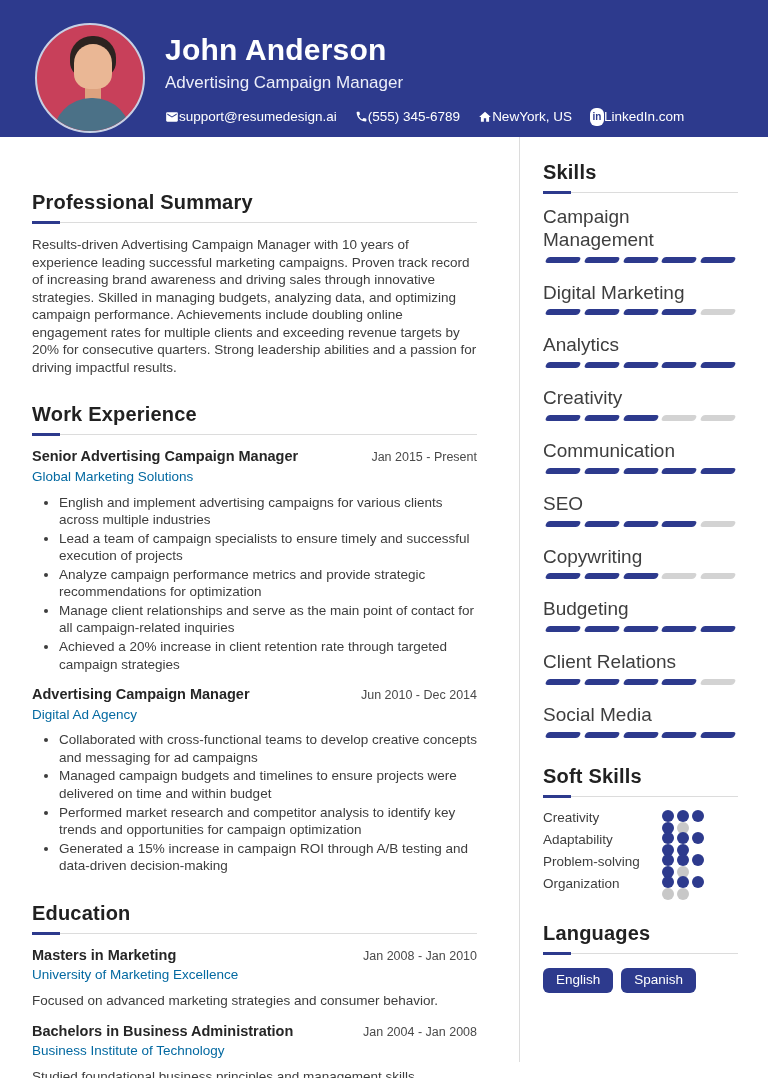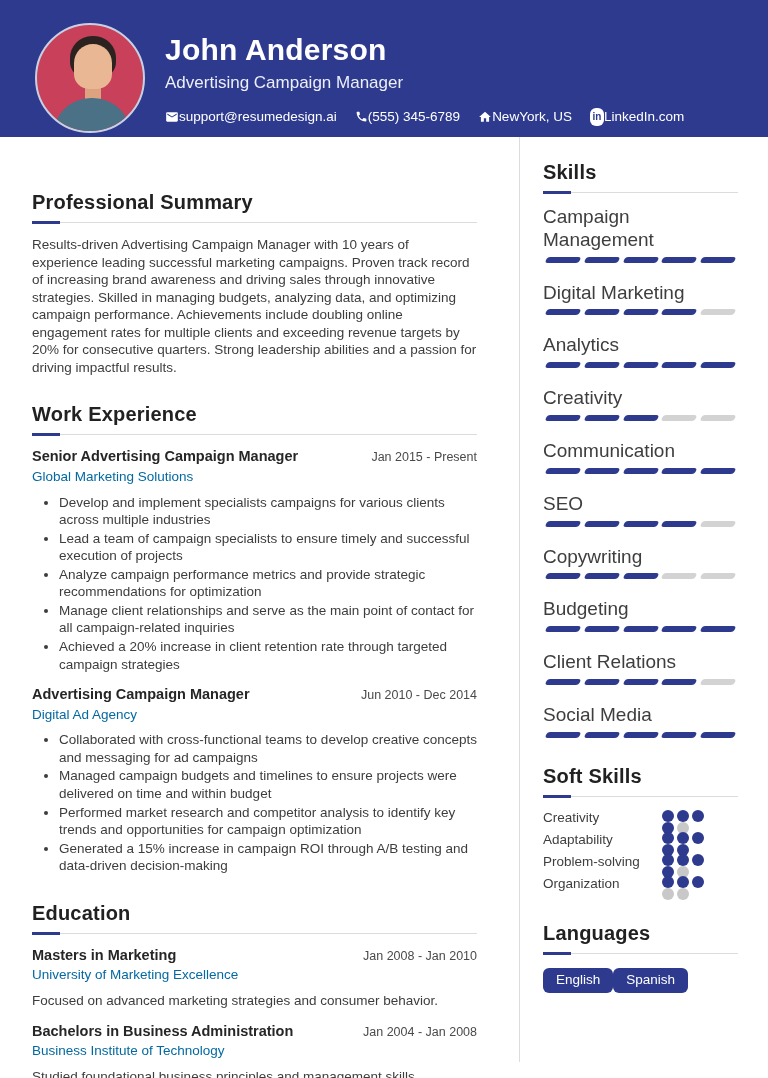--- a/index.html
+++ b/index.html
@@ -81,21 +81,21 @@
   .soft-row{position:relative;height:22px;}
   .soft-label{font-size:13.5px;color:#3e3e3e;line-height:22px;}
   .dots{
     position:absolute;right:18px;top:3px;width:58px;font-size:0;line-height:10px;
   }
   .dot{display:inline-block;width:12px;height:12px;border-radius:50%;margin:0 3px 0 0;
        background:var(--dot-empty);vertical-align:top;}
   .dot.filled{background:var(--accent);}
 
   
-  .langs{margin-top:14px;display:flex;}
+  .langs{margin-top:14px;display:flex;gap:8px;}
   .lang-badge{
     background:var(--accent);color:#fff;font-size:13.5px;padding:4px 13px 5px;
     border-radius:6px;line-height:1.2;
   }
 </style>
 </head>
 <body>
 
 <div class="page">
 
@@ -156,21 +156,21 @@
         <h2>Work Experience</h2>
         <div class="rule"></div>
         <div id="jobs">
             <article class="job">
               <div class="job-head">
                 <h3 class="job-title">Senior Advertising Campaign Manager</h3>
                 <span class="date">Jan 2015 - Present</span>
               </div>
               <div class="company">Global Marketing Solutions</div>
               <ul>
-                <li>Develop and implement specialists campaigns for various clients across multiple industries</li>
+                <li>English and implement advertising campaigns for various clients across multiple industries</li>
                 <li>Lead a team of campaign specialists to ensure timely and successful execution of projects</li>
                 <li>Analyze campaign performance metrics and provide strategic recommendations for optimization</li>
                 <li>Manage client relationships and serve as the main point of contact for all campaign-related inquiries</li>
                 <li>Achieved a 20% increase in client retention rate through targeted campaign strategies</li>
               </ul>
             </article>
             <article class="job">
               <div class="job-head">
                 <h3 class="job-title">Advertising Campaign Manager</h3>
                 <span class="date">Jun 2010 - Dec 2014</span>

